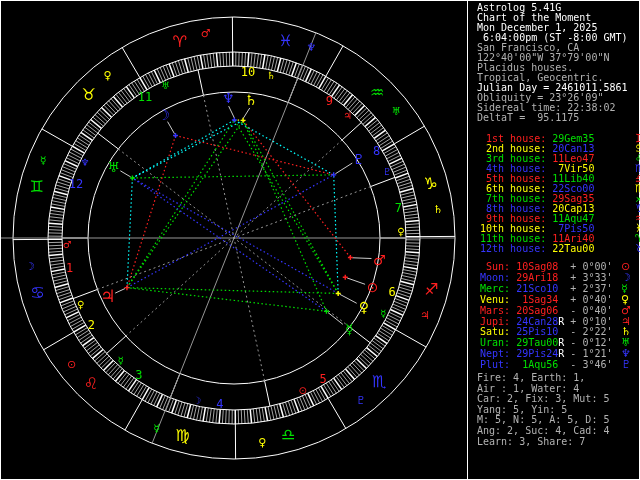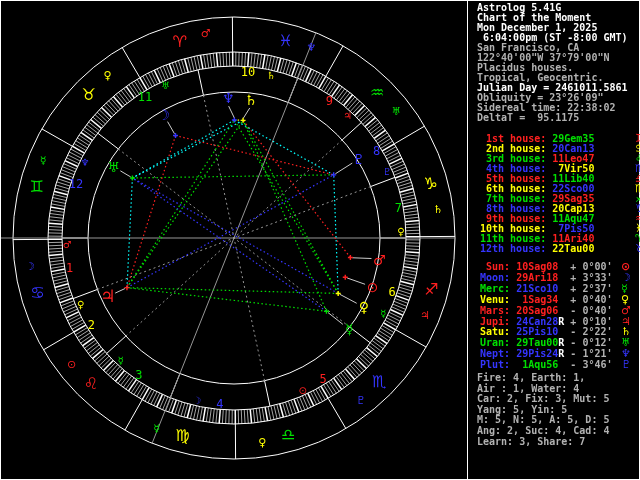--- a/index.html
+++ b/index.html
@@ -1,21 +1,21 @@
 <!DOCTYPE html>
 <html><head>
 <meta charset="utf-8">
 <style>
   html,body{margin:0;padding:0;background:#222;}
   #screen{position:relative;width:640px;height:480px;background:#000;overflow:hidden;
           font-family:"DejaVu Sans Mono",monospace;}
   #frame{position:absolute;left:0;top:0;width:638px;height:478px;border:1px solid #fff;pointer-events:none;}
   #separator{position:absolute;left:467px;top:0;width:1px;height:480px;background:#fff;}
   #wheel{position:absolute;left:0;top:0;}
-  .sect{position:absolute;white-space:pre;font-size:10px;font-weight:bold;}
+  .sect{position:absolute;white-space:pre;font-size:10px;}
   .sect div{position:relative;}
   .g{position:absolute;font-family:"DejaVu Sans",sans-serif;font-size:11px;line-height:10px;}
   text{font-family:"DejaVu Sans",sans-serif;}
   .mono{font-family:"DejaVu Sans Mono",monospace;}
 </style>
 </head>
 <body>
 
 <div id="screen">
   <svg id="wheel" width="468" height="480">

